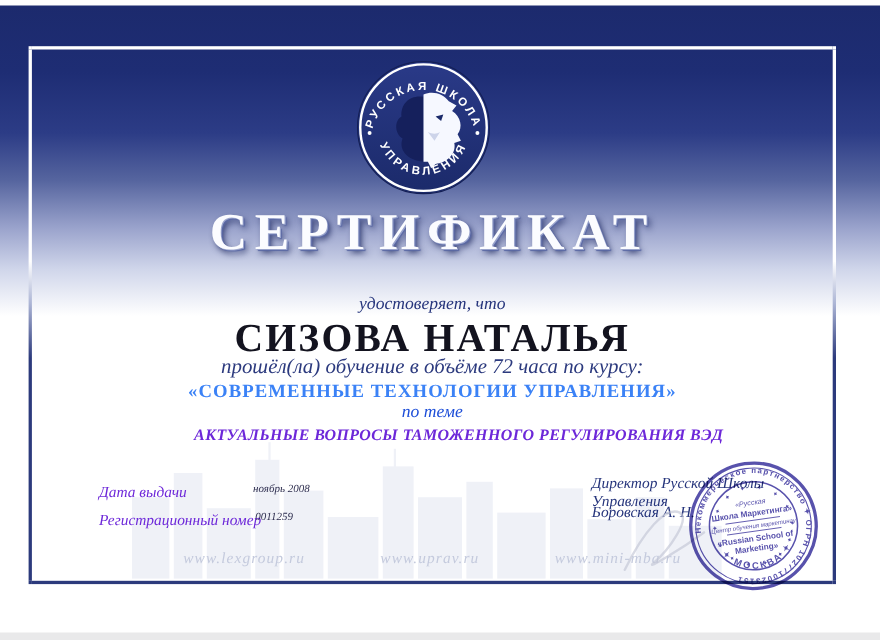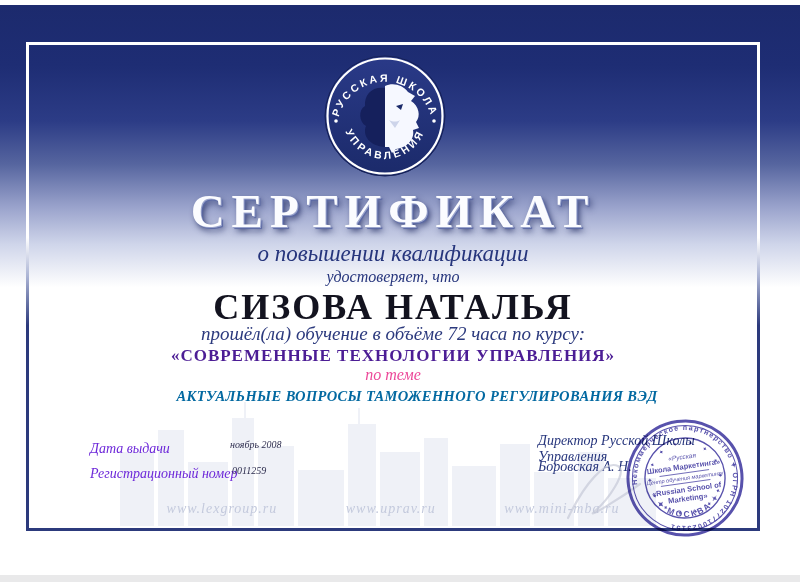--- a/index.html
+++ b/index.html
@@ -25,23 +25,23 @@
 
   .logo-wrap{position:absolute;left:50%;margin-left:-70px;top:54px;width:124px;height:124px;}
 
   .title{position:absolute;left:0;right:0;top:184px;font-size:47px;font-weight:bold;letter-spacing:7px;
     color:#fbfcff;
     text-shadow:1px 1px 0 #9aa4cc, 2px 2px 1px #5a68a4, 3px 4px 6px rgba(22,32,86,.8);}
   .subtitle{position:absolute;left:0;right:0;top:241px;font-size:23px;font-style:italic;color:#26357c;}
   .certifies{position:absolute;left:0;right:0;top:268px;font-size:16px;font-style:italic;color:#26357c;}
   .recipient{position:absolute;left:0;right:0;top:286px;font-size:36px;font-weight:bold;letter-spacing:2px;color:#13131f;}
   .course-line{position:absolute;left:0;right:0;top:323px;font-size:19px;font-style:italic;color:#2c3a7e;}
-  .course-name{position:absolute;left:0;right:0;top:346px;font-size:17px;font-weight:600;letter-spacing:1px;color:#4c1d95;}
-  .topic-label{position:absolute;left:0;right:0;top:366px;font-size:16px;font-style:italic;color:#ec4899;}
-  .topic{position:absolute;left:0;right:0;top:388px;font-size:14.5px;font-weight:bold;font-style:italic;letter-spacing:.4px;color:#0369a1;padding-left:48px;}
+  .course-name{position:absolute;left:0;right:0;top:346px;font-size:17px;font-weight:600;letter-spacing:1px;color:#3b82f6;}
+  .topic-label{position:absolute;left:0;right:0;top:366px;font-size:16px;font-style:italic;color:#1d4ed8;}
+  .topic{position:absolute;left:0;right:0;top:388px;font-size:14.5px;font-weight:bold;font-style:italic;letter-spacing:.4px;color:#6d28d9;padding-left:48px;}
 
   .detail-label{position:absolute;font-size:14px;font-style:italic;color:#6d28d9;}
   .detail-value{position:absolute;font-size:10px;font-style:italic;color:#2d2d4e;}
   .lbl-date{left:64px;top:441px;}   .val-date{left:204px;top:439px;}
   .lbl-reg{left:64px;top:466px;}    .val-reg{left:206px;top:465px;}
 
   .director-title{position:absolute;left:512px;top:433px;font-size:14px;font-style:italic;color:#26357c;text-align:left;}
   .director-name{position:absolute;left:512px;top:459px;font-size:14px;font-style:italic;color:#26357c;text-align:left;}
 
   .footer-links{position:absolute;left:0;right:0;top:501px;font-size:14px;font-style:italic;
@@ -109,21 +109,20 @@
         </text>
         <text font-size="10.5" font-weight="bold" letter-spacing="3" fill="#ffffff" font-family="Liberation Sans, sans-serif">
           <textPath href="#arcBot" startOffset="50%" text-anchor="middle">УПРАВЛЕНИЯ</textPath>
         </text>
         <circle cx="13" cy="67" r="1.8" fill="#ffffff"></circle>
         <circle cx="111" cy="67" r="1.8" fill="#ffffff"></circle>
       </svg>
     </div>
 
     <div class="title">СЕРТИФИКАТ</div>
-    <div class="subtitle">о повышении квалификации</div>
     <div class="certifies">удостоверяет, что</div>
     <div class="recipient">СИЗОВА НАТАЛЬЯ</div>
     <div class="course-line">прошёл(ла) обучение в объёме 72 часа по курсу:</div>
     <div class="course-name">«СОВРЕМЕННЫЕ ТЕХНОЛОГИИ УПРАВЛЕНИЯ»</div>
     <div class="topic-label">по теме</div>
     <div class="topic">АКТУАЛЬНЫЕ ВОПРОСЫ ТАМОЖЕННОГО РЕГУЛИРОВАНИЯ ВЭД</div>
 
     <div class="detail-label lbl-date">Дата выдачи</div>
     <div class="detail-value val-date">ноябрь 2008</div>
     <div class="detail-label lbl-reg">Регистрационный номер</div>

